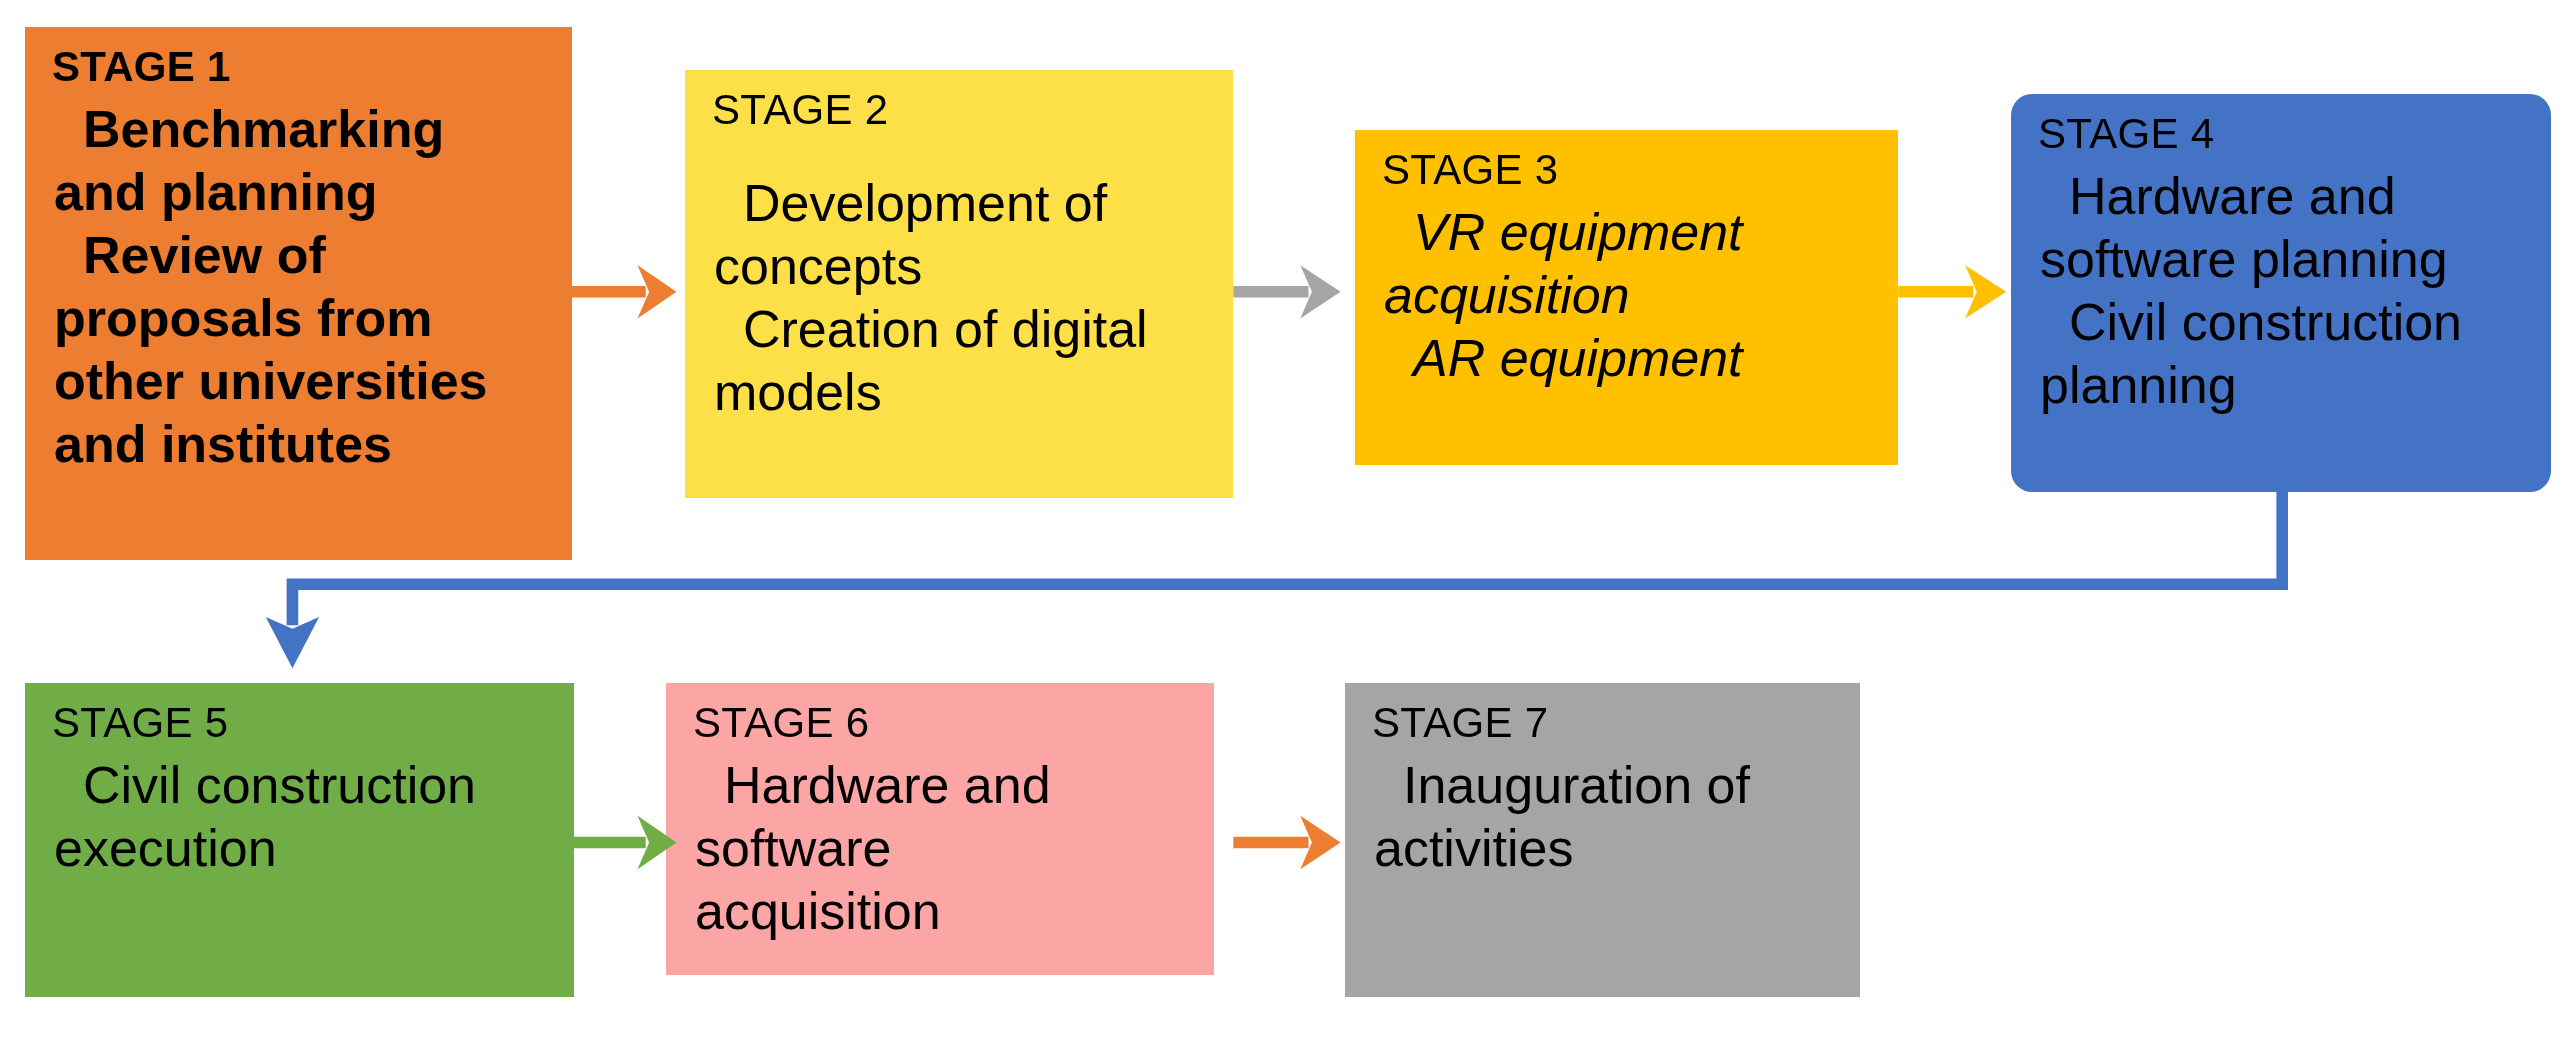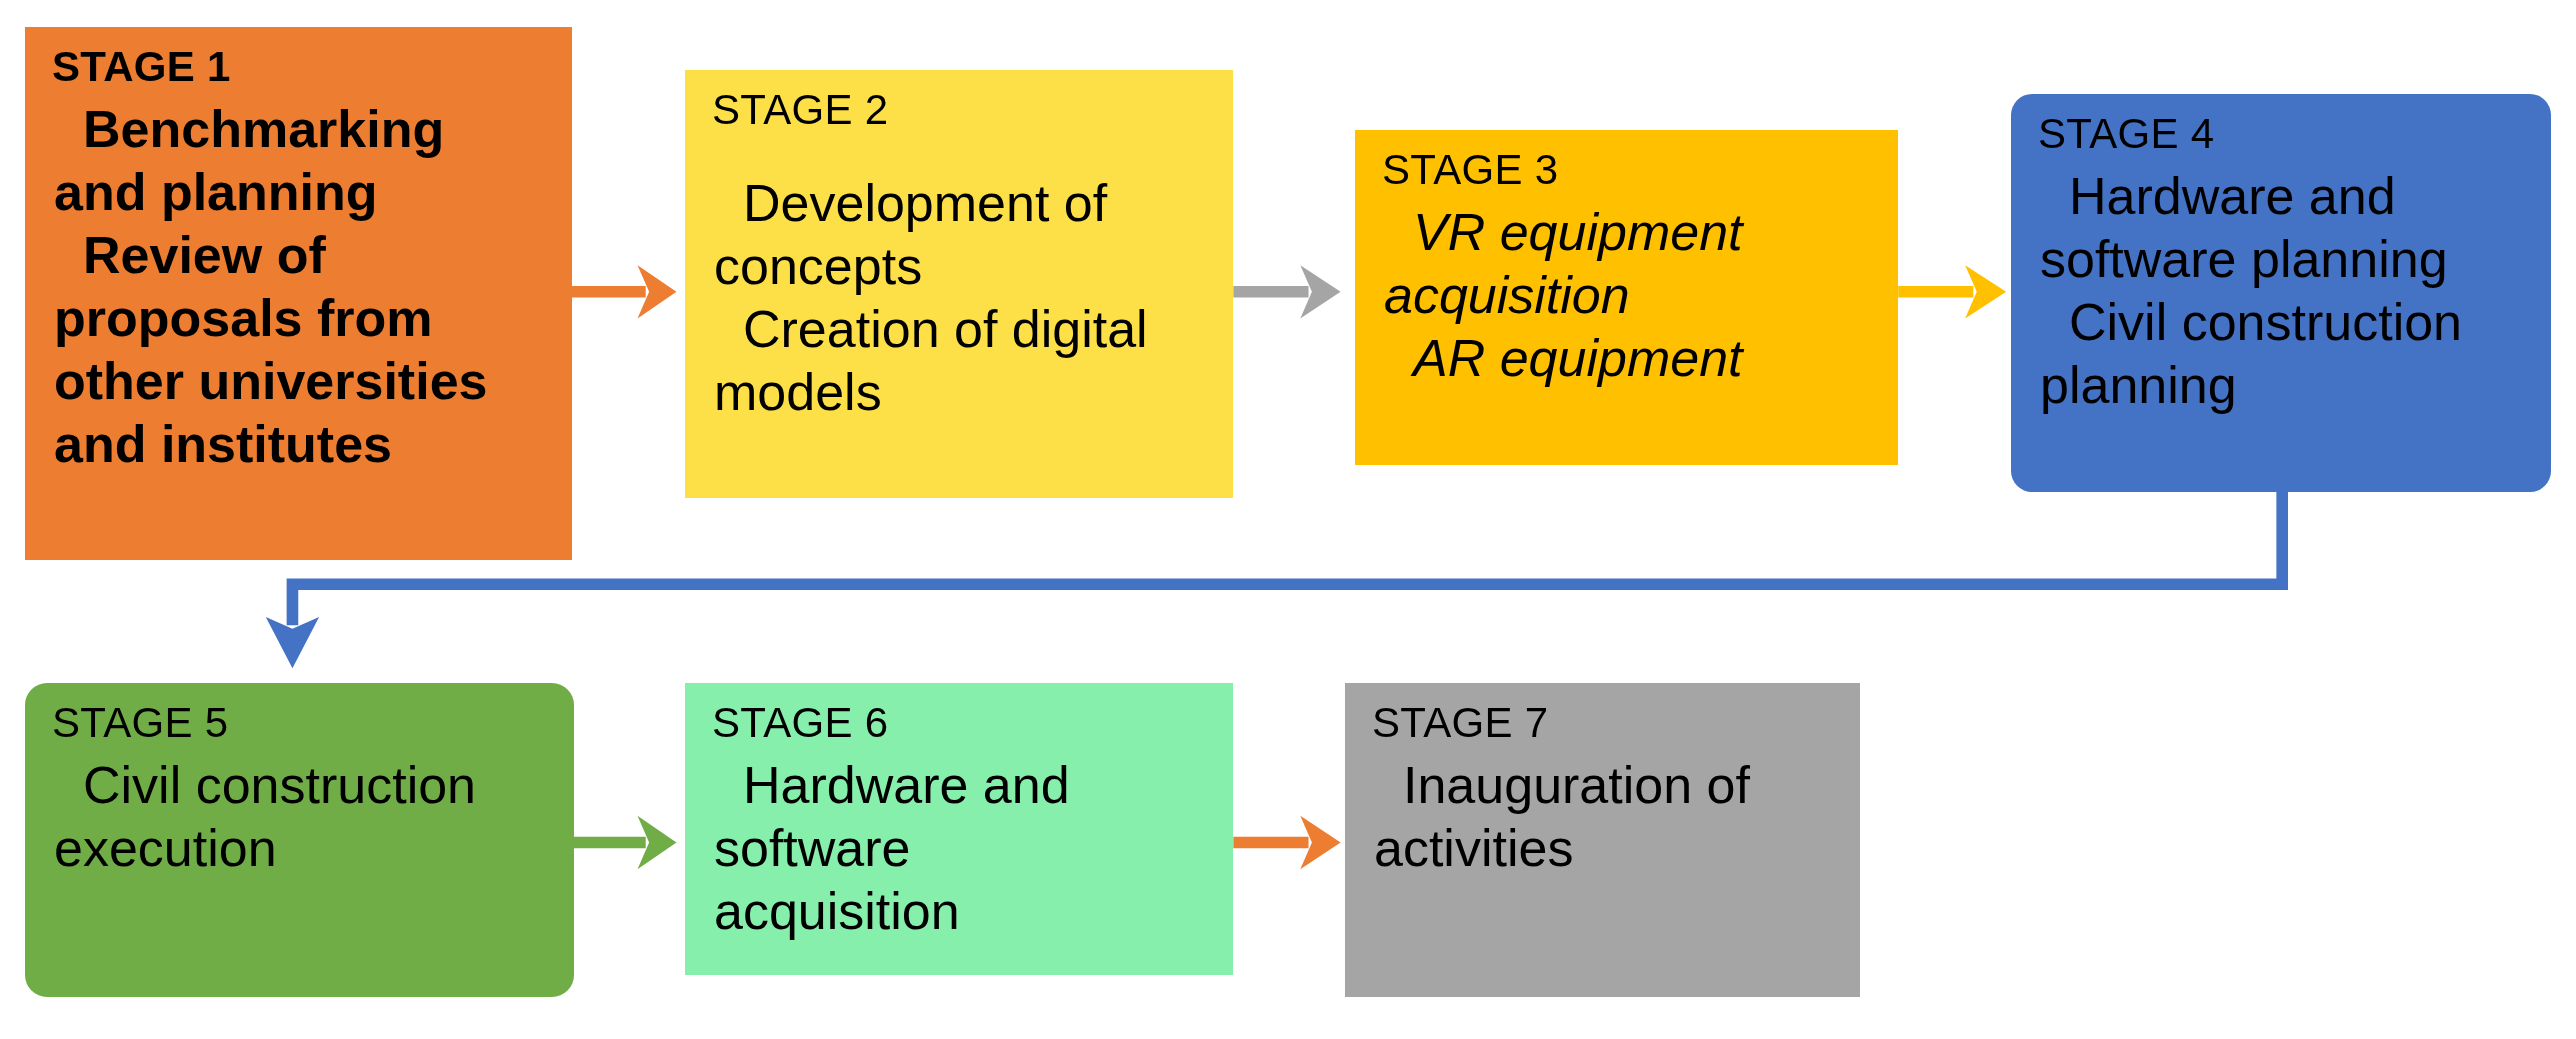--- a/index.html
+++ b/index.html
@@ -74,26 +74,26 @@
   <div class="stage-box" style="left:1355px; top:130px; width:543px; height:335px; background:#FFC000;">
     <div class="stage-title" style="left:27px; top:15px;">STAGE 3</div>
     <div class="stage-body" style="left:29px; top:71px; width:506px;font-style:italic;"><span class="bullet-line"><span class="indent"></span><span>VR equipment</span></span><span class="bullet-line"><span>acquisition</span></span><span class="bullet-line"><span class="indent"></span><span>AR equipment</span></span></div>
   </div>
 
   <div class="stage-box" style="left:2011px; top:94px; width:540px; height:398px; background:#4472C4;border-radius:21px;">
     <div class="stage-title" style="left:27px; top:15px;">STAGE 4</div>
     <div class="stage-body" style="left:29px; top:71px; width:519px;"><span class="bullet-line"><span class="indent"></span><span>Hardware and</span></span><span class="bullet-line"><span>software planning</span></span><span class="bullet-line"><span class="indent"></span><span>Civil construction</span></span><span class="bullet-line"><span>planning</span></span></div>
   </div>
 
-  <div class="stage-box" style="left:25px; top:683px; width:549px; height:314px; background:#70AD47;border-radius:22px;">
+  <div class="stage-box" style="left:25px; top:683px; width:549px; height:314px; background:#70AD47;">
     <div class="stage-title" style="left:27px; top:15px;">STAGE 5</div>
     <div class="stage-body" style="left:29px; top:71px; width:519px;"><span class="bullet-line"><span class="indent"></span><span>Civil construction</span></span><span class="bullet-line"><span>execution</span></span></div>
   </div>
 
-  <div class="stage-box" style="left:685px; top:683px; width:548px; height:292px; background:#86efac;">
+  <div class="stage-box" style="left:666px; top:683px; width:548px; height:292px; background:#fca5a5;">
     <div class="stage-title" style="left:27px; top:15px;">STAGE 6</div>
     <div class="stage-body" style="left:29px; top:71px; width:506px;"><span class="bullet-line"><span class="indent"></span><span>Hardware and</span></span><span class="bullet-line"><span>software</span></span><span class="bullet-line"><span>acquisition</span></span></div>
   </div>
 
   <div class="stage-box" style="left:1345px; top:683px; width:515px; height:314px; background:#A5A5A5;padding-left:24px;">
     <div class="stage-title" style="left:27px; top:15px;">STAGE 7</div>
     <div class="stage-body" style="left:29px; top:71px; width:478px;"><span class="bullet-line"><span class="indent"></span><span>Inauguration of</span></span><span class="bullet-line"><span>activities</span></span></div>
   </div>
 
   <svg class="arrow-layer" viewBox="0 0 3770 1522" width="2576" height="1040">

